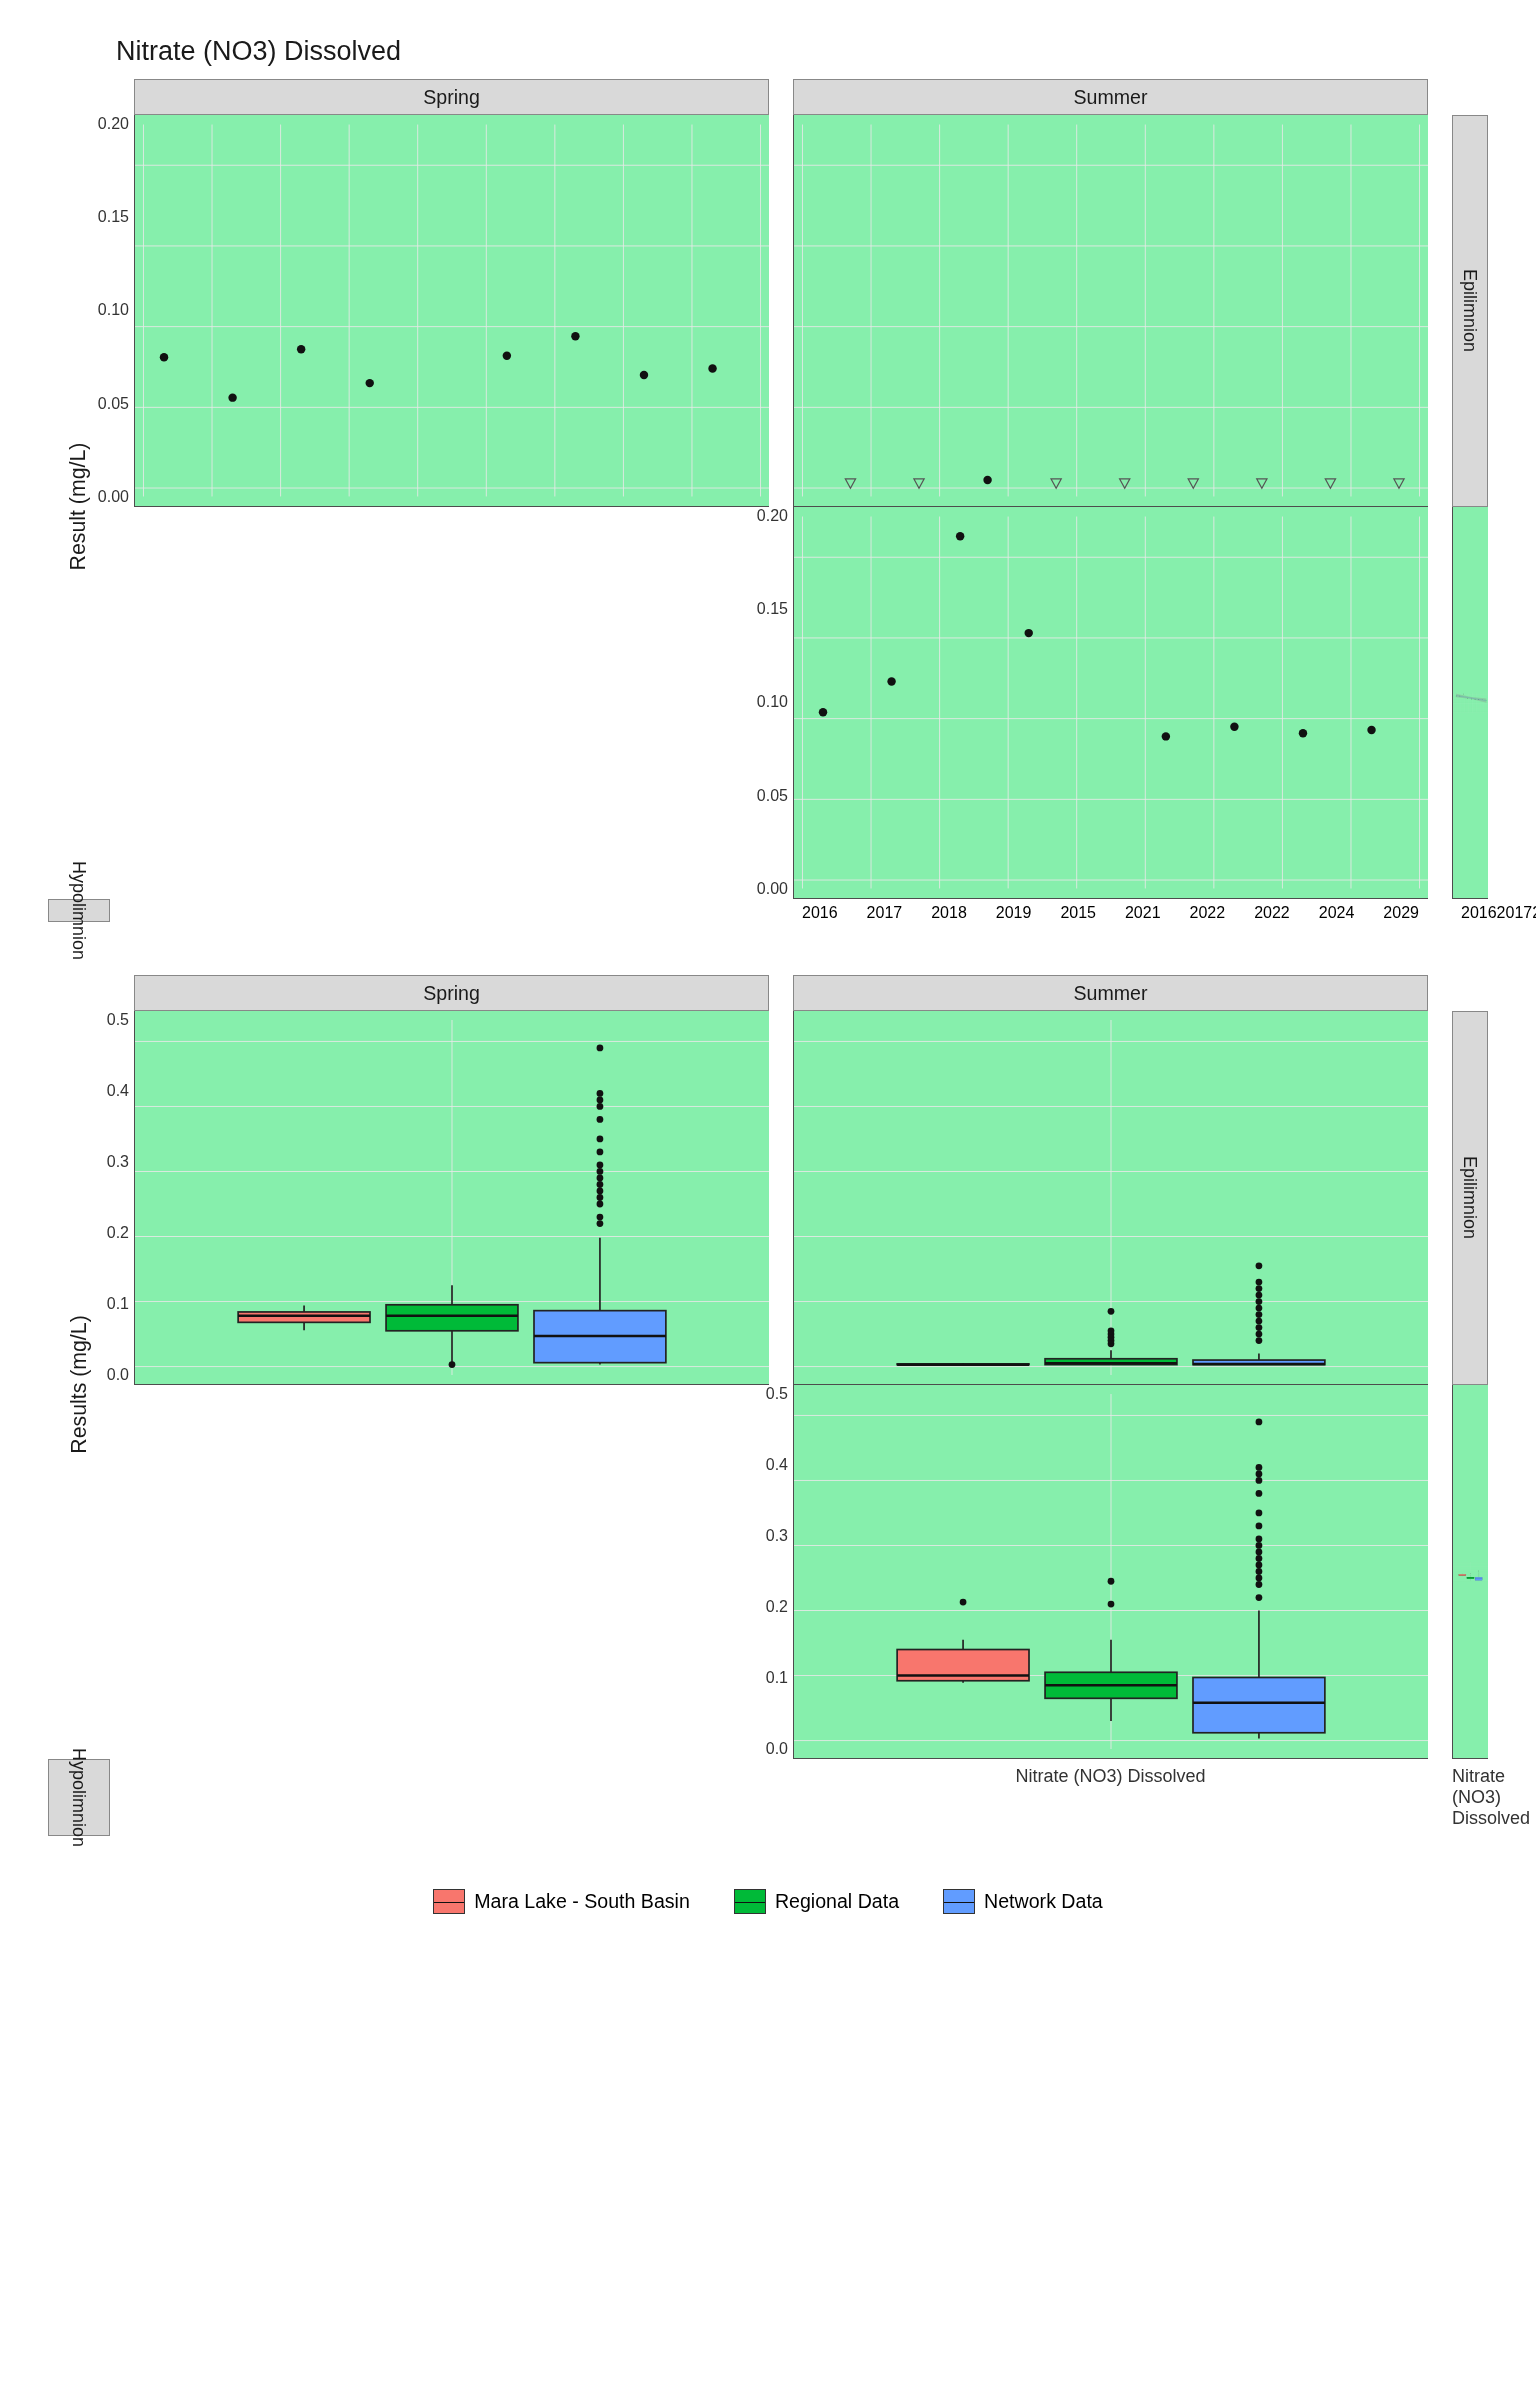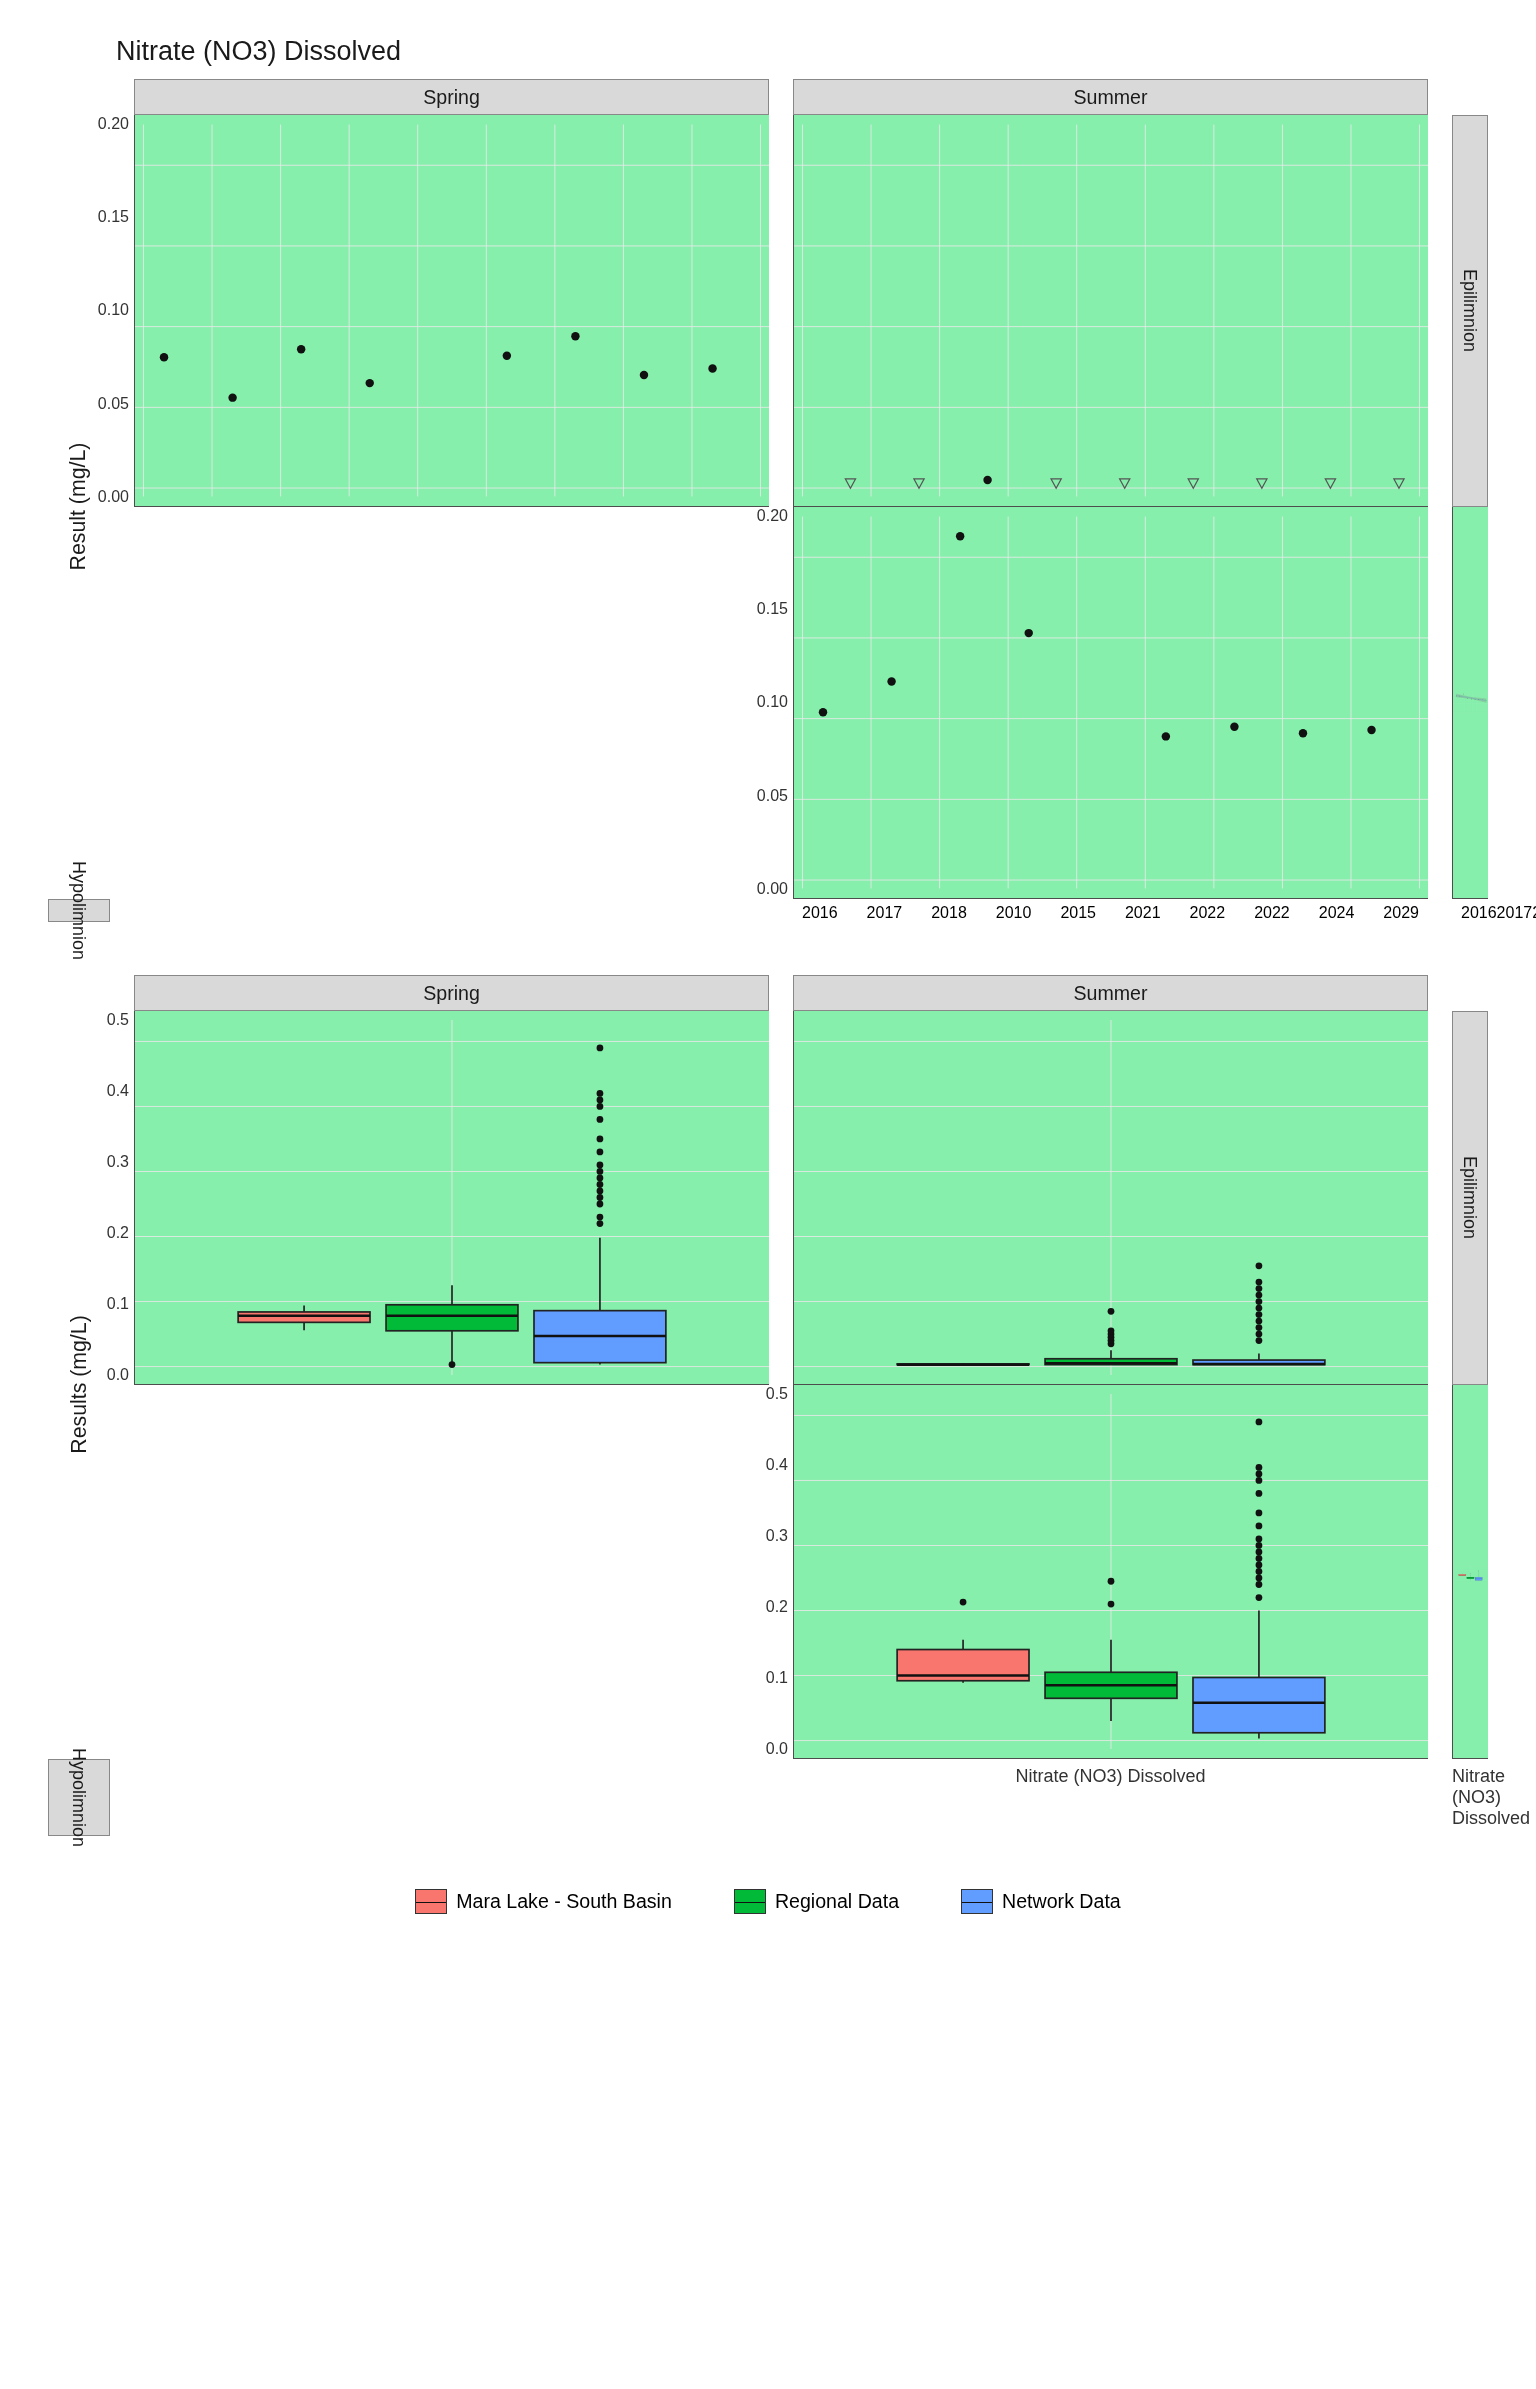--- a/index.html
+++ b/index.html
@@ -90,21 +90,21 @@
     display: flex;
     flex-direction: column;
     justify-content: space-between;
     font-size: 16px;
     color: #333;
     text-align: right;
   }
   .legend {
     display: flex;
     justify-content: center;
-    gap: 62px;
+    gap: 44px;
     margin-top: 44px;
     font-size: 19.6px;
   }
   .legend-item { display: flex; align-items: center; gap: 9px; }
   .legend-key {
     width: 30px; height: 23px;
     border: 1.8px solid #333;
     position: relative;
   }
   .legend-key::after {
@@ -271,21 +271,21 @@
       </div>
     <div class="row-strip">
         <span>Hypolimnion</span>
       </div>
 
     <div></div>
     <div class="x-axis-row">
       <span>2016</span>
         <span>2017</span>
         <span>2018</span>
-        <span>2010</span>
+        <span>2019</span>
         <span>2015</span>
         <span>2021</span>
         <span>2022</span>
         <span>2022</span>
         <span>2024</span>
         <span>2029</span>
     </div>
     <div class="x-axis-row">
       <span>2016</span>
         <span>2017</span>

